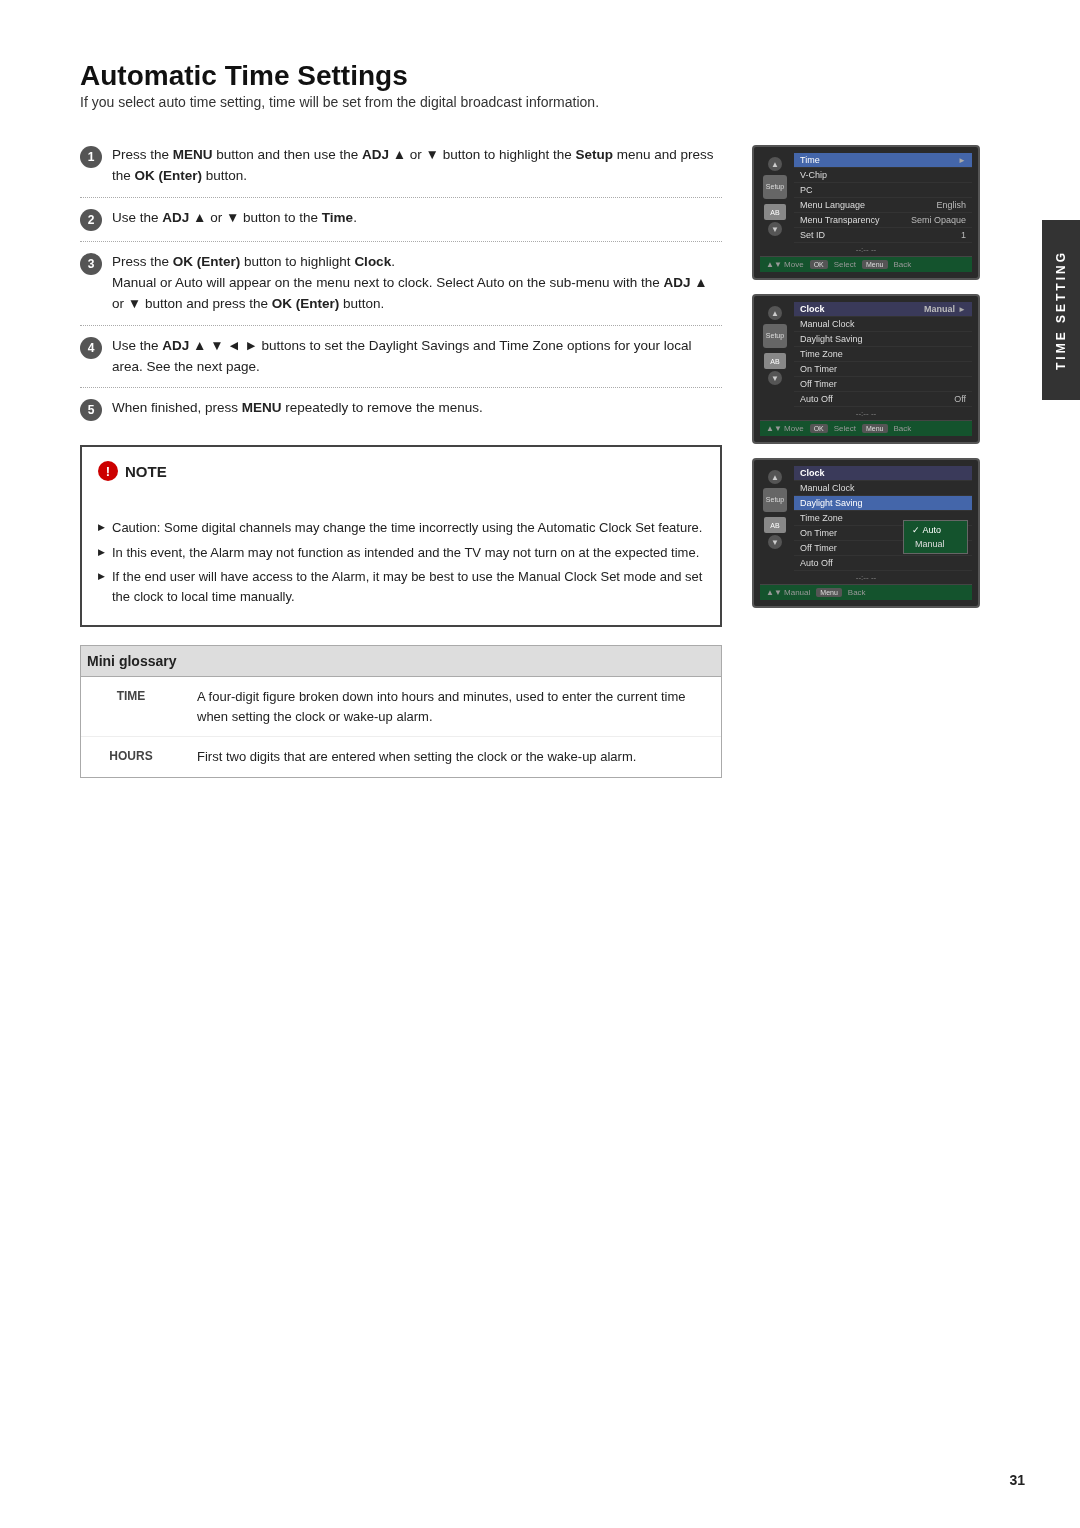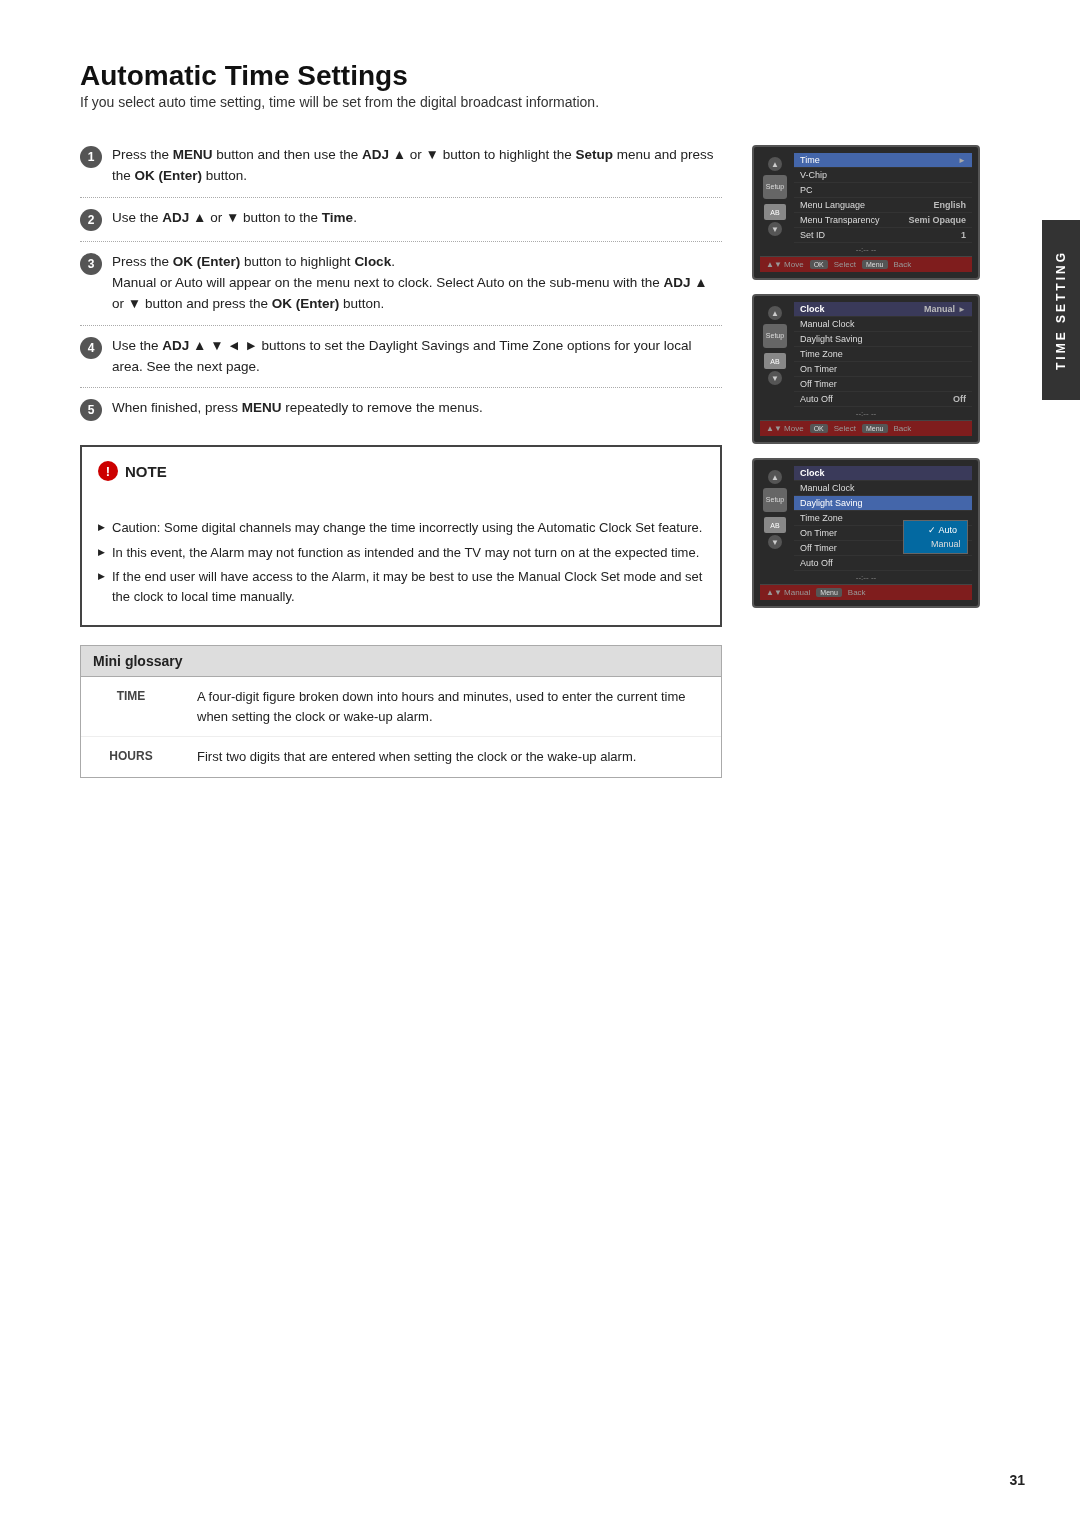--- a/index.html
+++ b/index.html
@@ -152,21 +152,21 @@
       top: 3px;
     }
 
     
     .glossary-box {
       border: 1px solid #aaa;
       margin-top: 4px;
     }
     .glossary-title {
       background: #ddd;
-      padding: 7px 12px;
+      padding: 7px 6px;
       font-size: 14px;
       font-weight: bold;
       border-bottom: 1px solid #aaa;
     }
     .glossary-table {
       width: 100%;
       border-collapse: collapse;
       padding: 10px;
     }
     .glossary-table td {
@@ -278,30 +278,29 @@
       background: #3a3a5a;
       color: #fff;
       font-weight: bold;
     }
     .tv-menu-row .row-label {
       flex: 1;
     }
     .tv-menu-row .row-value {
       color: #bbb;
       font-size: 9px;
-      font-weight: bold;
     }
     .tv-menu-row .row-arrow {
       color: #aaa;
       font-size: 8px;
       margin-left: 3px;
     }
 
     .tv-bottom-bar {
-      background: #7f1d1d;
+      background: #14532d;
       padding: 3px 6px;
       display: flex;
       align-items: center;
       gap: 6px;
       font-size: 8px;
       color: #999;
       border-top: 1px solid #444;
     }
     .tv-bottom-bar .btn-label {
       background: #555;
@@ -315,23 +314,23 @@
       font-size: 8px;
       color: #888;
       text-align: center;
       padding: 2px;
     }
 
     .sub-menu-popup {
       position: absolute;
       right: 10px;
       top: 60px;
-      background: #0369a1;
+      background: #14532d;
       border: 1px solid #666;
-      padding: 2px 16px;
+      padding: 2px 0;
       width: 65px;
     }
     .sub-menu-item {
       font-size: 9px;
       color: #ddd;
       padding: 2px 8px;
     }
     .sub-menu-item.selected {
       color: #fff;
     }

